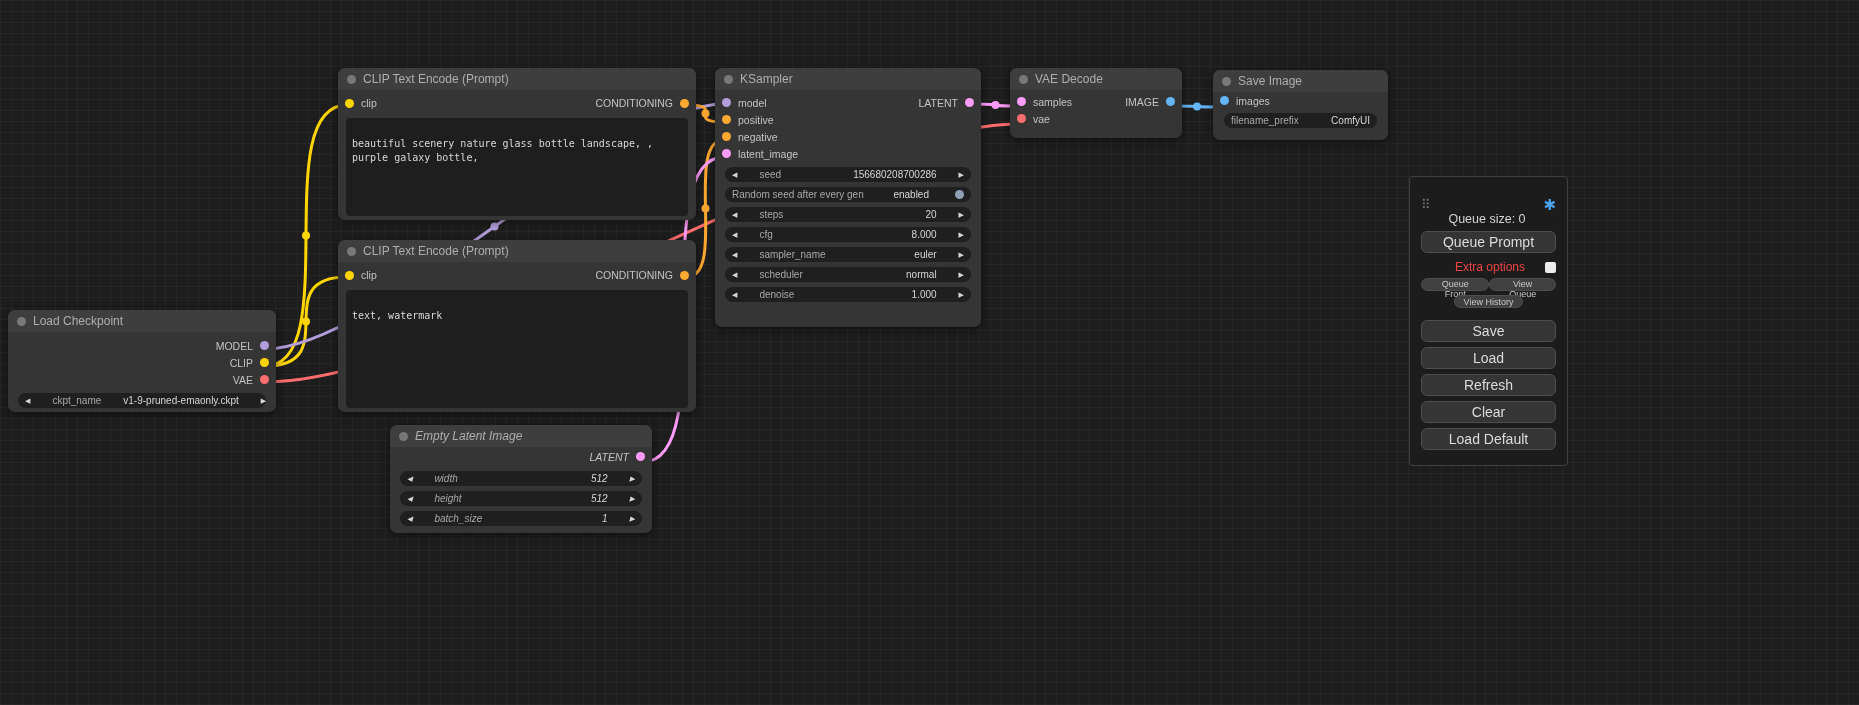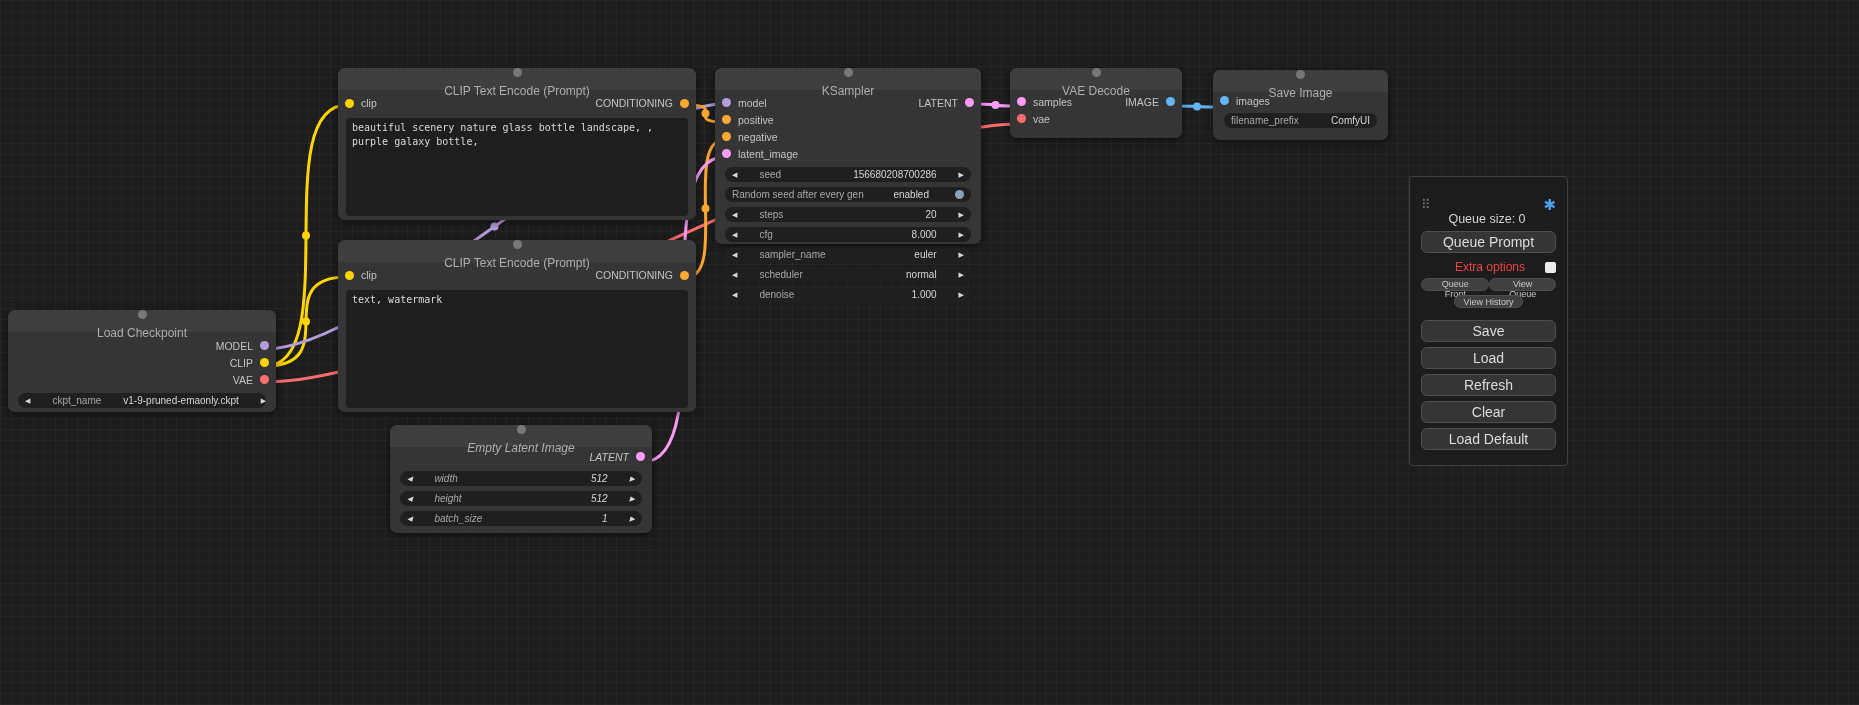--- a/index.html
+++ b/index.html
@@ -27,21 +27,21 @@
   
   .node {
     position:absolute; z-index:2;
     background:#353535; border-radius:7px;
     box-shadow:0 2px 10px rgba(0,0,0,0.5);
     color:#b0b0b0;
   }
   .node-title {
     height:22px; display:flex; align-items:center; gap:7px; padding:0 9px;
     background:#3e3e3e; border-radius:7px 7px 0 0;
-    font-size:12px; color:#aeaeae; white-space:nowrap;flex-direction:column;
+    font-size:12px; color:#aeaeae; white-space:nowrap;
   }
   .tdot { width:9px; height:9px; border-radius:50%; background:#787878; flex:none; }
 
   .srow { display:flex; align-items:center; padding:0 7px; font-size:10.5px; color:#c4c4c4; height:17px; }
   .sdot { width:9px; height:9px; border-radius:50%; flex:none; }
   .dot-model { background:#b39ddb; } .dot-clip { background:#ffd500; }
   .dot-vae { background:#ff6e6e; }  .dot-cond { background:#ffa931; }
   .dot-latent { background:#ff9cf9; } .dot-image { background:#64b5f6; }
   .in-label { margin-left:7px; }
   .out-label { margin-right:7px; }
@@ -52,33 +52,33 @@
     display:flex; align-items:center; padding:0 7px; gap:22px;
     font-size:10px; color:#c8c8c8; white-space:nowrap;
   }
   .warrow { font-size:7px; color:#d8d8d8; line-height:1; }
   .wlabel { color:#a8a8a8; }
   .wvalue { margin-left:auto; color:#d6d6d6; }
   .toggle-dot { width:9px; height:9px; border-radius:50%; background:#8fa0b5; flex:none; margin-left:4px; }
 
   .prompt-box {
     flex:1; margin:2px 8px 4px; background:#1e1e1e; border-radius:4px;
-    padding:3px 6px; font-family:"DejaVu Sans Mono", monospace;
+    padding:19px 6px; font-family:"DejaVu Sans Mono", monospace;
     font-size:10px; line-height:1.35; color:#d8d8d8; overflow:hidden;
   }
 
   
   #node-load-checkpoint { left:8px;    top:310px; width:268px; height:102px; }
   #node-load-checkpoint .node-body { padding-top:5px; }
   #node-clip-pos  { left:338px; top:68px;  width:358px; height:152px; display:flex; flex-direction:column; }
   #node-clip-neg  { left:338px; top:240px; width:358px; height:172px; display:flex; flex-direction:column; }
   #node-clip-pos .srow, #node-clip-neg .srow { height:26px; }
   #node-empty-latent { left:390px; top:425px; width:262px; height:108px;font-style:italic; }
   #node-empty-latent .srow { height:19px; }
-  #node-ksampler { left:715px; top:68px; width:266px; height:176px; }
+  #node-ksampler { left:715px; top:68px; width:266px; height:259px; }
   #node-ksampler .node-body { padding-top:4px; }
   #node-vae-decode { left:1010px; top:68px; width:172px; height:70px; }
   #node-vae-decode .node-body { padding-top:3px; }
   #node-save-image { left:1213px; top:70px; width:175px; height:70px; }
   #node-save-image .widget { margin:4px 11px 0; }
 
   
   #queue-panel {
     position:absolute; left:1409px; top:176px; width:159px; z-index:4;
     background:#1c1c1c; border:1px solid #414141; border-radius:4px;

